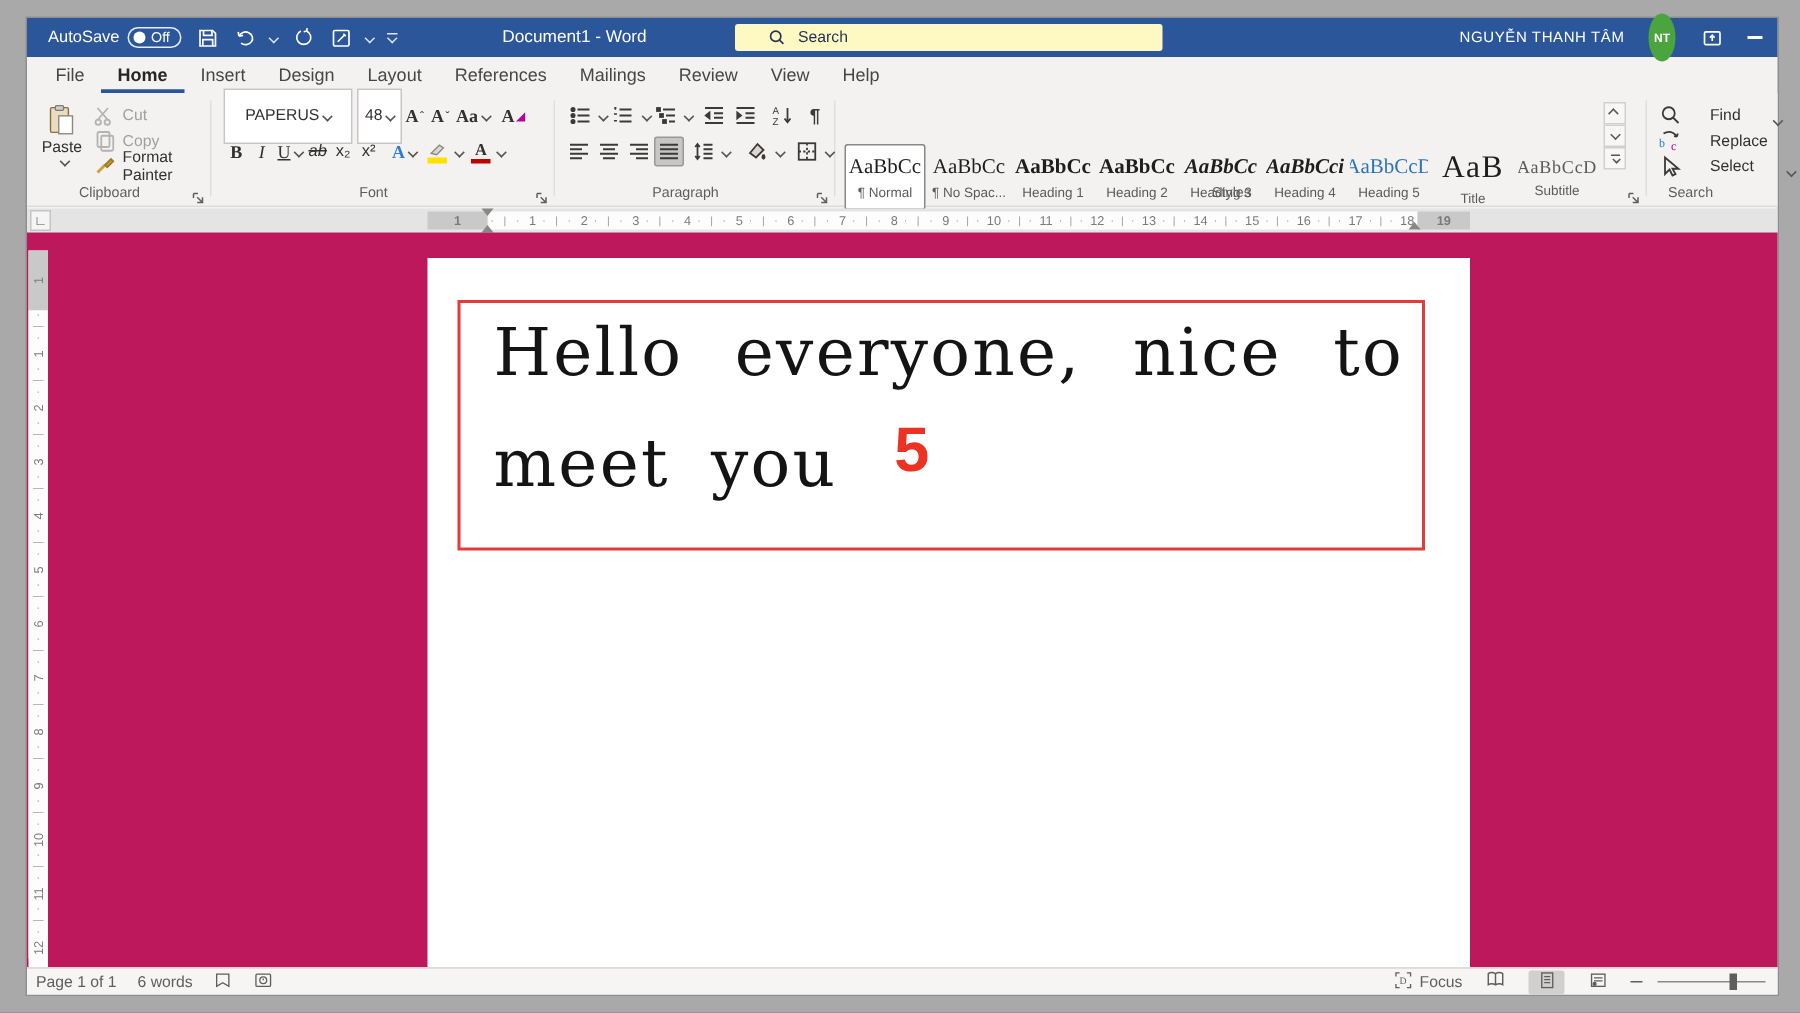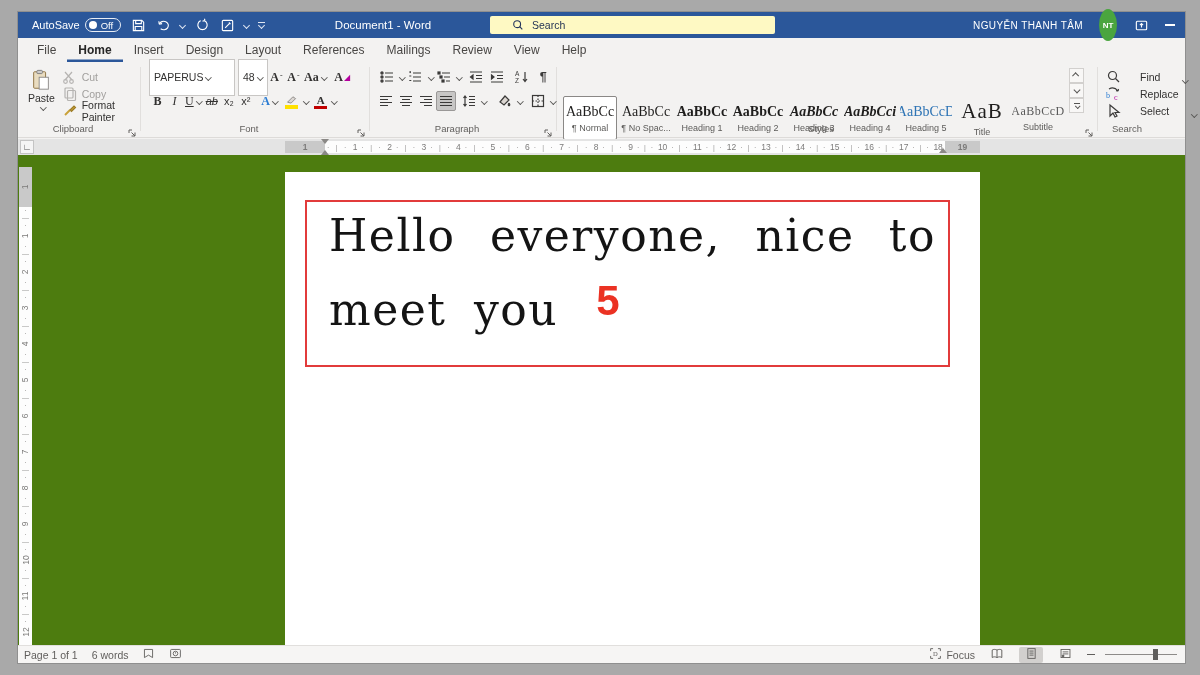--- a/index.html
+++ b/index.html
@@ -59,21 +59,21 @@
     gap:1px; font-size:10.5px; color:#323130; padding-top:3px; }
   .clip-col { display:flex; flex-direction:column; margin-left:2px; padding-top:2px; }
   .clip-col .rbtn { height:17px; font-size:10.5px; gap:4px; }
   .disabled { color:#a19f9d; }
   .disabled svg { stroke:#b5b3b1; }
 
   
   #g-font { width:228px; }
   .frow { display:flex; align-items:center; margin-left:8px; height:22px; }
   .combo { background:#fff; border:1px solid #c8c6c4; height:37px; display:flex; align-items:center;
-    justify-content:flex-start; padding:0 4px; font-size:10.5px; color:#323130; }
+    justify-content:center; padding:0 4px; font-size:10.5px; color:#323130; }
   #font-name { width:86px; }
   #font-size { width:30px; margin-left:3px; }
   .lt { font-size:12px; color:#323130; font-weight:600; font-family:"Liberation Serif", serif; }
   .sup-mark { font-size:8px; margin-left:1px; color:#323130; }
   .fbtn { min-width:17px; height:19px; display:flex; align-items:center; justify-content:center;
     font-size:12px; color:#323130; padding:0 2px; }
   .u-line { text-decoration:underline; }
   .strike { text-decoration:line-through; font-size:11px; font-style:italic; }
   .fx-a { color:#2b7cd3; font-weight:700; font-family:"Liberation Serif", serif; }
   .bar-btn { display:flex; flex-direction:column; align-items:center; line-height:10px; padding-top:2px; }
@@ -127,21 +127,21 @@
   .hcell b { font-weight:400; }
   .ind-marker { position:absolute; width:0; height:0; }
   #ind-first { left:-5px; top:-2px; border-left:4.5px solid transparent; border-right:4.5px solid transparent;
     border-top:5px solid #8a8886; }
   #ind-hang { left:-5px; bottom:-2px; border-left:4.5px solid transparent; border-right:4.5px solid transparent;
     border-bottom:5px solid #8a8886; }
   #ind-right { right:31px; bottom:0px; border-left:4.5px solid transparent; border-right:4.5px solid transparent;
     border-bottom:5px solid #8a8886; }
 
   
-  #docarea { position:absolute; left:0; top:143px; width:100%; height:490px; background:#4d7c0f; overflow:hidden; }
+  #docarea { position:absolute; left:0; top:143px; width:100%; height:490px; background:#be185d; overflow:hidden; }
   #vruler { position:absolute; left:1px; top:12px; width:13px; bottom:0; background:#fdfdfd;
     display:flex; flex-direction:column; font-size:8.5px; color:#7c7b7a; }
   .vmargin { background:#c9c9c9; height:40px; display:flex; align-items:center; justify-content:center; }
   .vmargin b, .vcell b { font-weight:400; transform:rotate(-90deg); display:block; }
   .vcell { height:36px; display:flex; flex-direction:column; align-items:center;
     justify-content:space-between; padding:2px 0; }
   .vcell i { font-style:normal; color:#9a9998; font-size:7px; line-height:4px; }
   #page { position:absolute; left:267px; top:17px; width:695px; height:473px; background:#fff; }
   #redbox { position:absolute; left:20px; top:28px; width:645px; height:167px; border:2px solid #e23b3b; }
   #textblock { position:absolute; left:22px; right:12px; top:8px;

